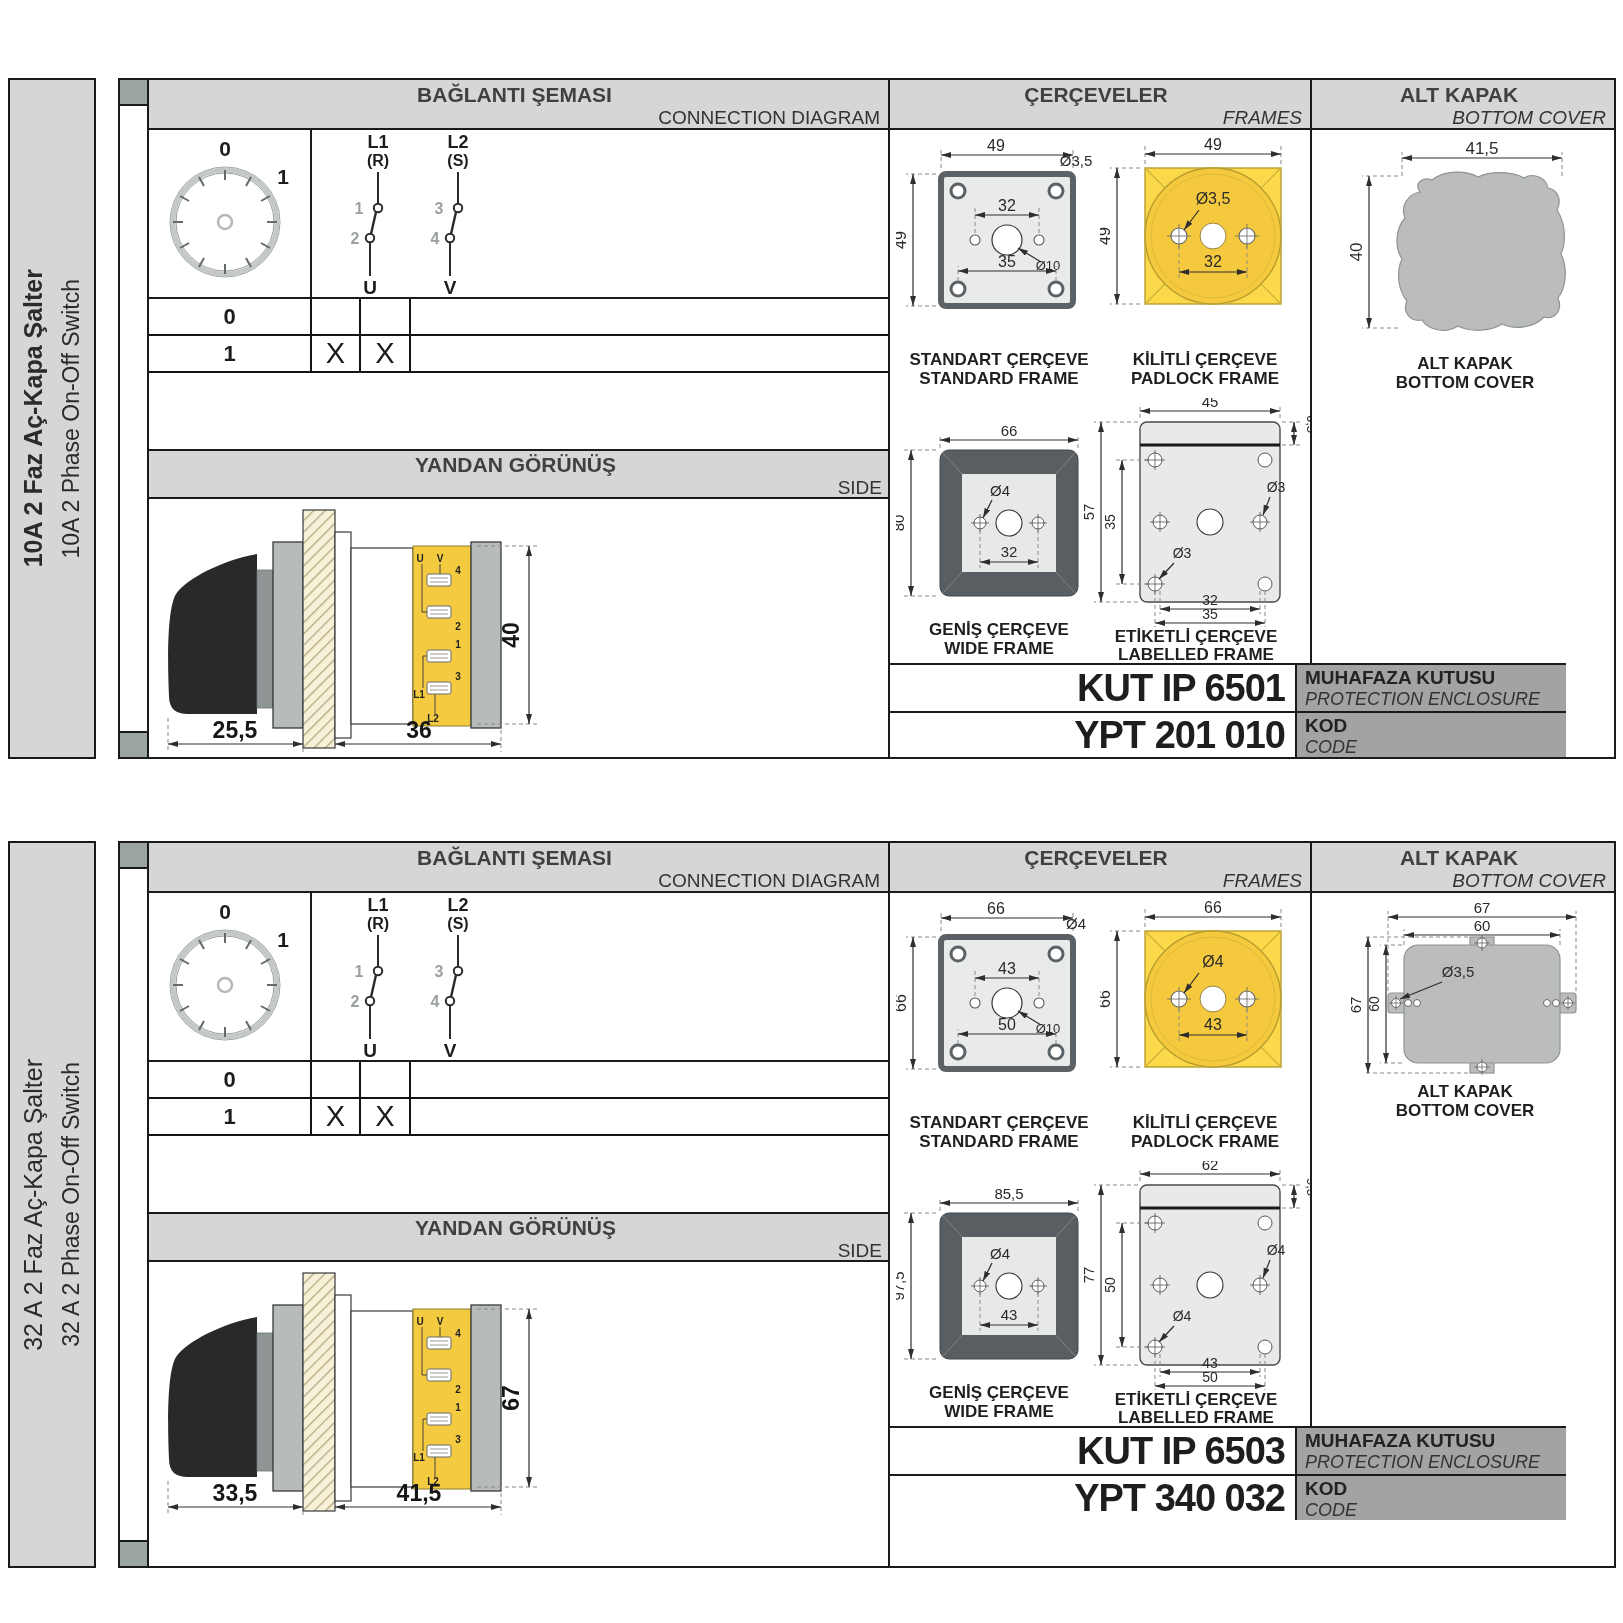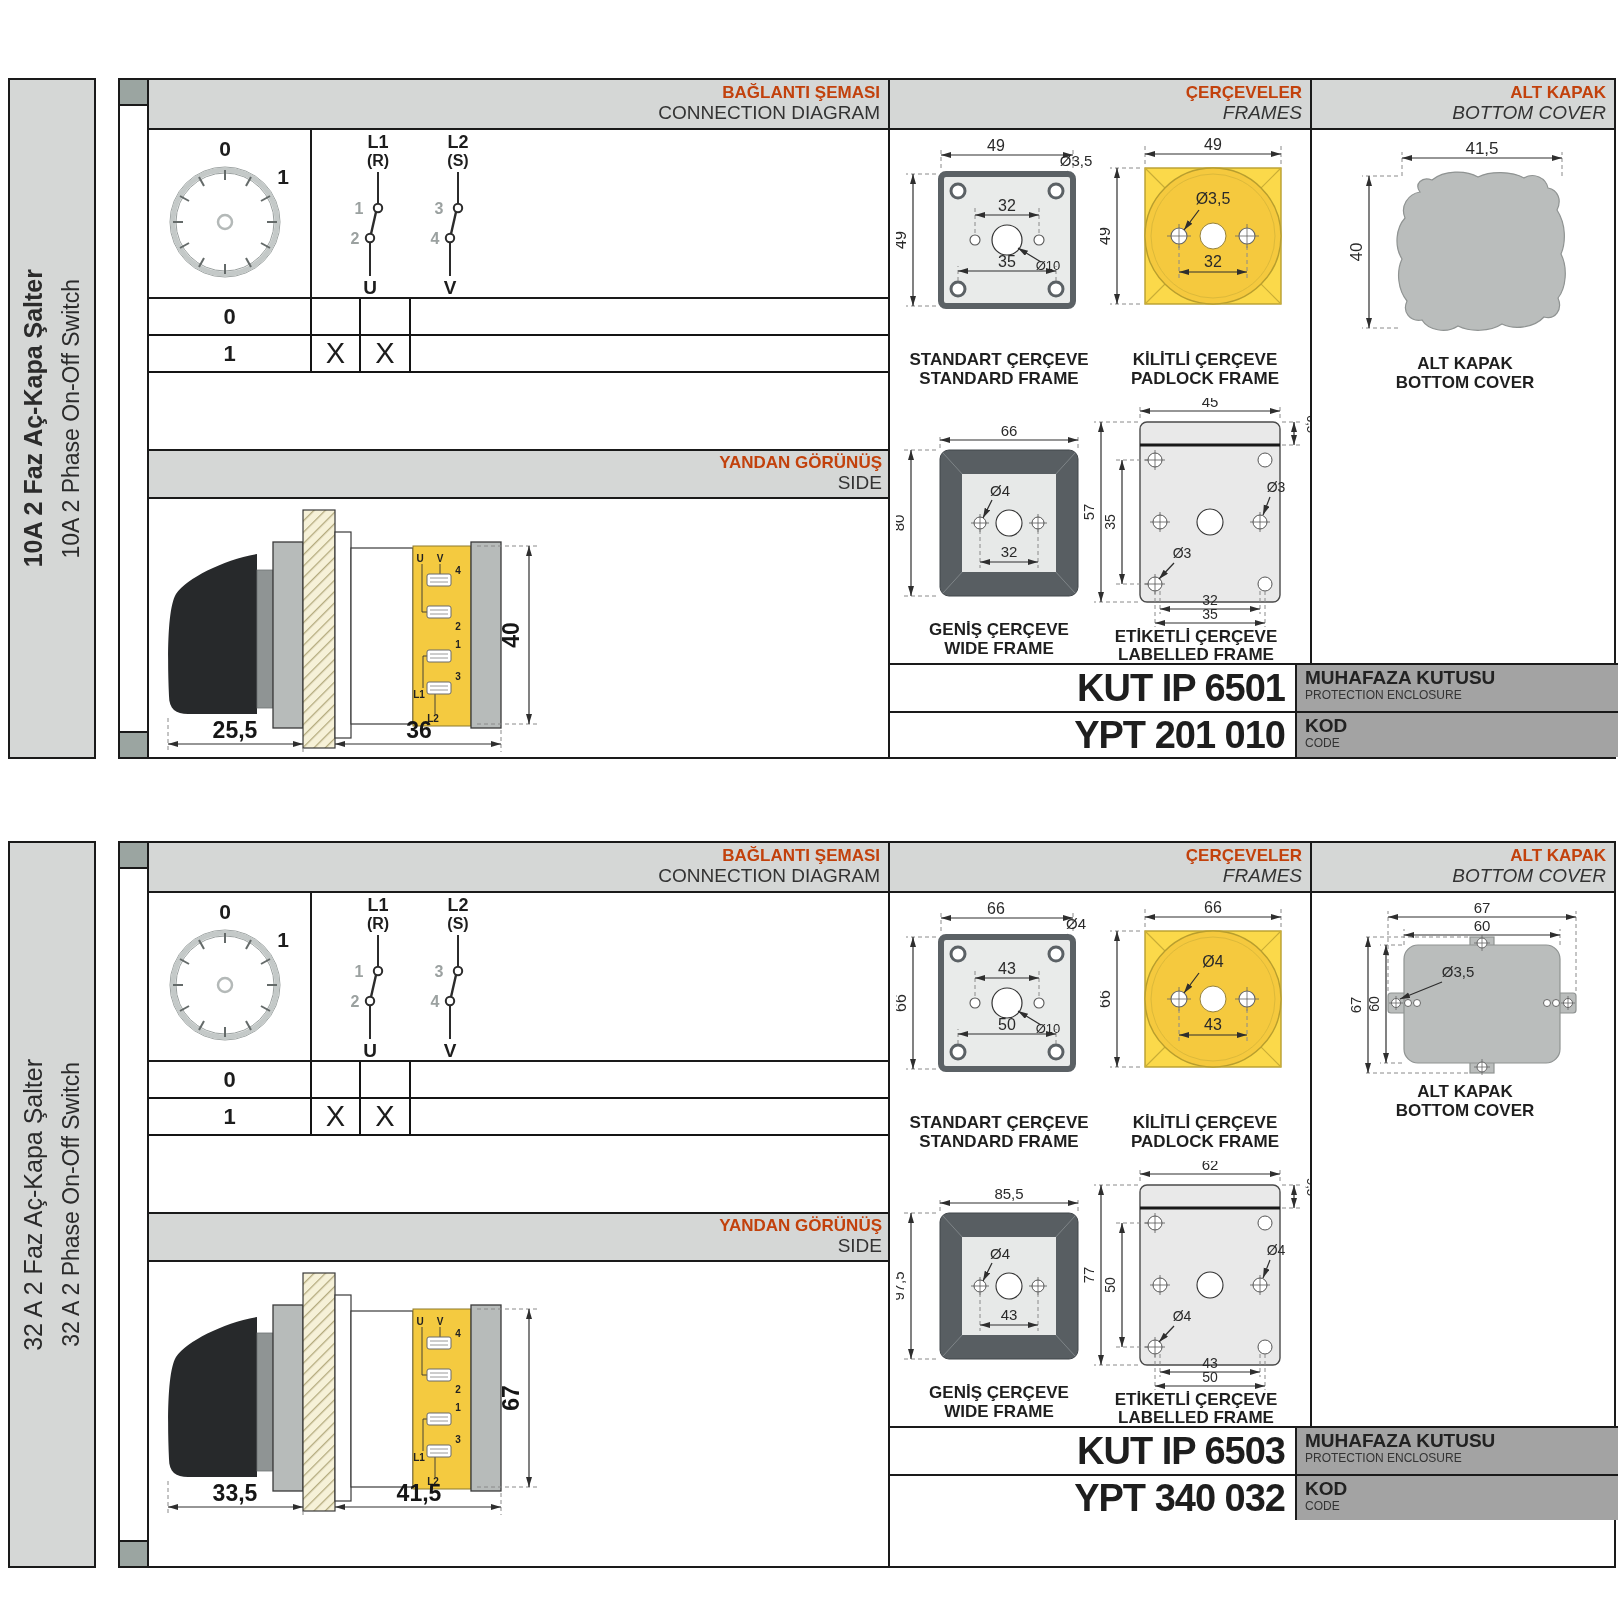--- a/index.html
+++ b/index.html
@@ -27,21 +27,21 @@
   
   .main{position:absolute;left:139px;right:0;top:0;height:100%;border:2px solid #1a1a1a;box-sizing:border-box;background:#fff;}
   .main > *{position:absolute;}
 
   
   .hdr{left:0;top:0;width:100%;height:50px;display:flex;}
   .hdr .cell{box-sizing:border-box;background:#d5d7d6;border-bottom:2px solid #1a1a1a;text-align:right;padding:3px 8px 0 0;line-height:1.12;}
   .cell.c1{width:739px;}
   .cell.c2{width:422px;border-left:2px solid #1a1a1a;}
   .cell.c3{flex:1;border-left:2px solid #1a1a1a;}
-  .h-tr{display:block;font-weight:700;font-size:17px;color:#c2410c;}
+  .h-tr{display:block;font-weight:700;font-size:21px;color:#404040;text-align:center;}
   .h-en{display:block;font-size:19px;color:#333;}
   .h-en.it{font-style:italic;}
 
   
   .dialcell{left:0;top:50px;width:161px;height:167px;border-right:2px solid #1a1a1a;border-bottom:2px solid #1a1a1a;box-sizing:content-box;}
   .schemcell{left:163px;top:50px;width:576px;height:167px;border-bottom:2px solid #1a1a1a;}
 
   
   .trow{left:0;width:741px;height:37px;display:flex;border-bottom:2px solid #141414;box-sizing:border-box;}
   .t0{top:219px;}
@@ -74,27 +74,27 @@
   .cap-pad{left:951px;top:270px;width:210px;}
   .cap-wide{left:745px;top:540px;width:210px;}
   .cap-lab{left:933px;top:548px;width:228px;font-size:17px;line-height:18px;}
 
   
   .coverwrap{left:1163px;top:50px;width:306px;height:533px;}
   .variant{position:absolute;left:0;top:10px;width:100%;display:flex;flex-direction:column;align-items:center;}
   .variant .dcap{position:static;margin-top:4px;}
 
   
-  .crow{left:739px;width:730px;display:flex;border-top:2px solid #1a1a1a;box-sizing:border-box;}
+  .crow{left:739px;width:678px;display:flex;border-top:2px solid #1a1a1a;box-sizing:border-box;}
   .cr1{top:583px;height:48px;}
   .cr2{top:631px;height:46px;}
   .cval{width:407px;box-sizing:border-box;text-align:right;padding-right:10px;font-size:38px;font-weight:700;letter-spacing:-1px;color:#1e1e1e;display:flex;align-items:center;justify-content:flex-end;transform-origin:right center;}
   .clab{flex:1;background:#a3a3a3;border-left:2px solid #1a1a1a;box-sizing:border-box;padding:2px 0 0 8px;line-height:1.15;}
   .cl-tr{display:block;font-weight:700;font-size:19px;color:#222;}
-  .cl-en{display:block;font-size:12px;color:#333;}
+  .cl-en{display:block;font-style:italic;font-size:18px;color:#333;}
 
   
   .dim{stroke:#2e2e2e;stroke-width:1.2;fill:none;}
   .ext{stroke:#8a8a8a;stroke-width:1;stroke-dasharray:4 3;fill:none;}
   .dt{fill:#2a2a2a;font-size:16px;text-anchor:middle;}
   .dt15{fill:#2a2a2a;font-size:15px;text-anchor:middle;}
   .dt14{fill:#2a2a2a;font-size:14px;text-anchor:middle;}
   .dt13{fill:#2a2a2a;font-size:13px;text-anchor:middle;}
   .dt17{fill:#2a2a2a;font-size:17px;text-anchor:middle;}
   .big{fill:#161616;font-size:23px;font-weight:700;text-anchor:middle;}

